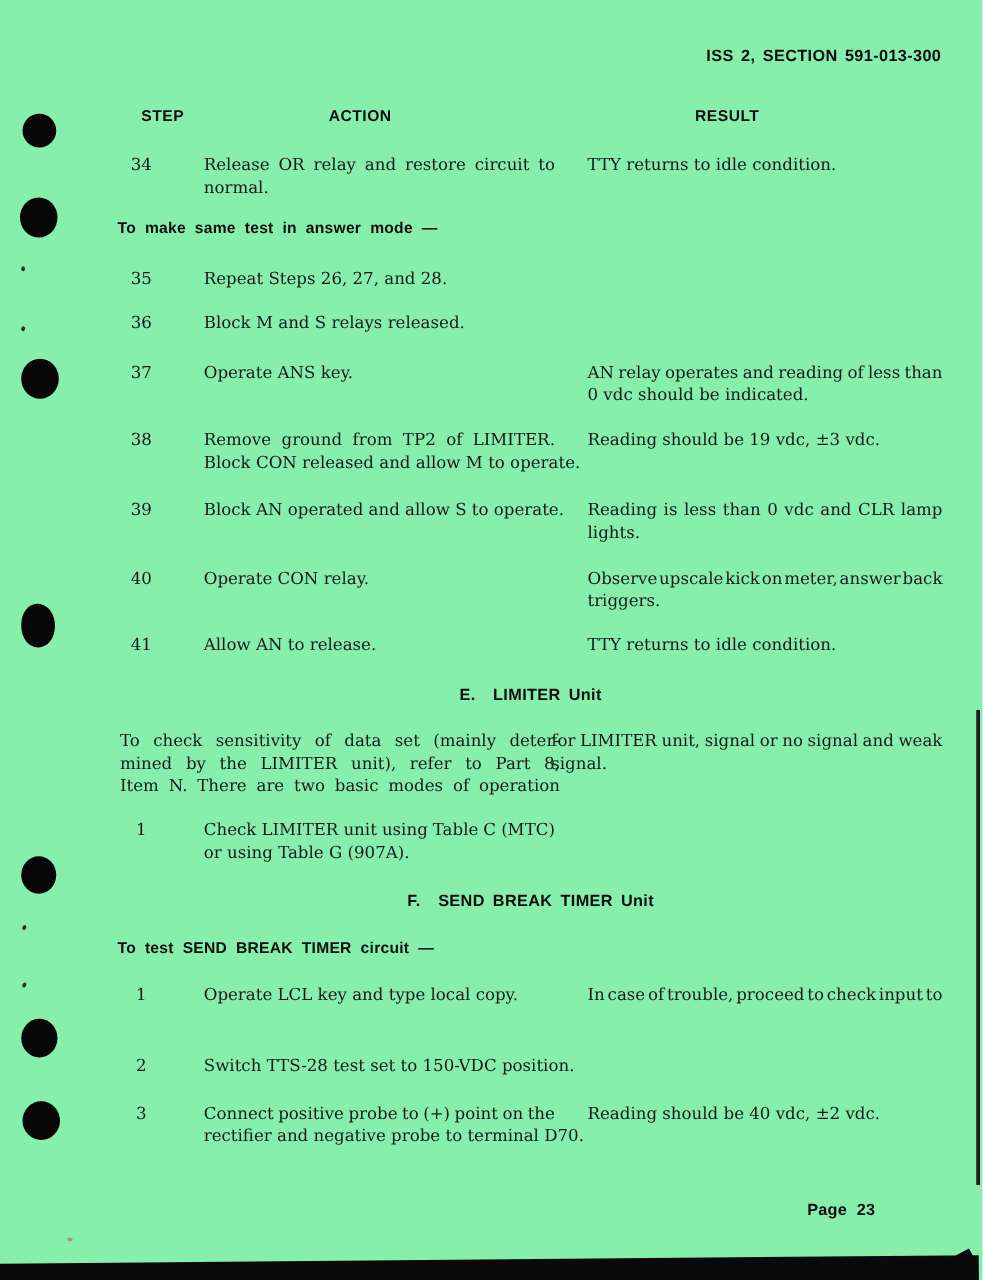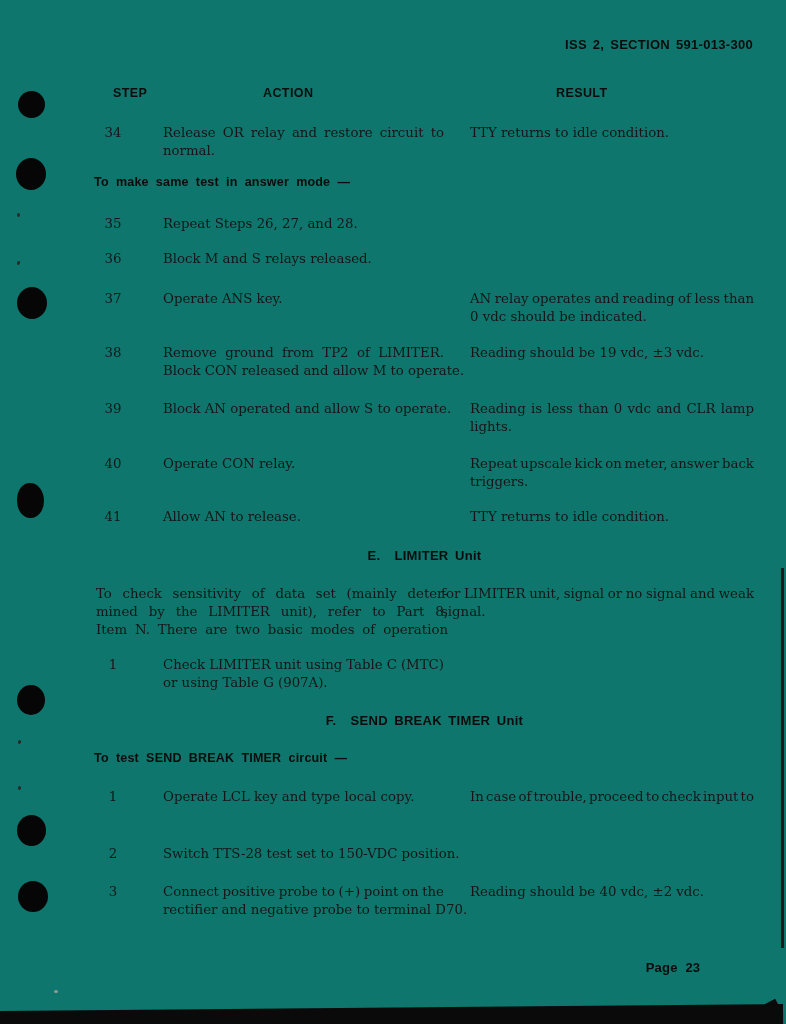--- a/index.html
+++ b/index.html
@@ -1,19 +1,19 @@
 <!DOCTYPE html>
 <html><head>
 <meta charset="utf-8">
 <style>
   html,body{margin:0;padding:0;background:#ffffff;}
   .page{
     position:relative;
     width:786px;height:1024px;
-    background:#0f766e;
+    background:#86efac;
     overflow:hidden;
     font-family:"DejaVu Serif", serif;
     color:#161616;
   }
   
   .dot{position:absolute;background:#060606;border-radius:50%;}
   .d1{left:18px;top:91px;width:27px;height:27px;}
   .d2{left:16px;top:158px;width:30px;height:32px;}
   .d3{left:17px;top:287px;width:30px;height:32px;}
   .d4{left:17px;top:483px;width:27px;height:35px;border-radius:48% 52% 50% 50%;}
@@ -196,21 +196,21 @@
     </div>
   </div>
 
   <div class="trow" style="top:455px">
     <div class="stepnum">40</div>
     <div class="action">
       <div class="ln">Operate CON relay.</div>
     </div>
     <div class="result">
       <div class="ln just">
-          <span>Repeat</span>
+          <span>Observe</span>
           <span>upscale</span>
           <span>kick</span>
           <span>on</span>
           <span>meter,</span>
           <span>answer</span>
           <span>back</span>
         </div>
       <div class="ln">triggers.</div>
     </div>
   </div>

